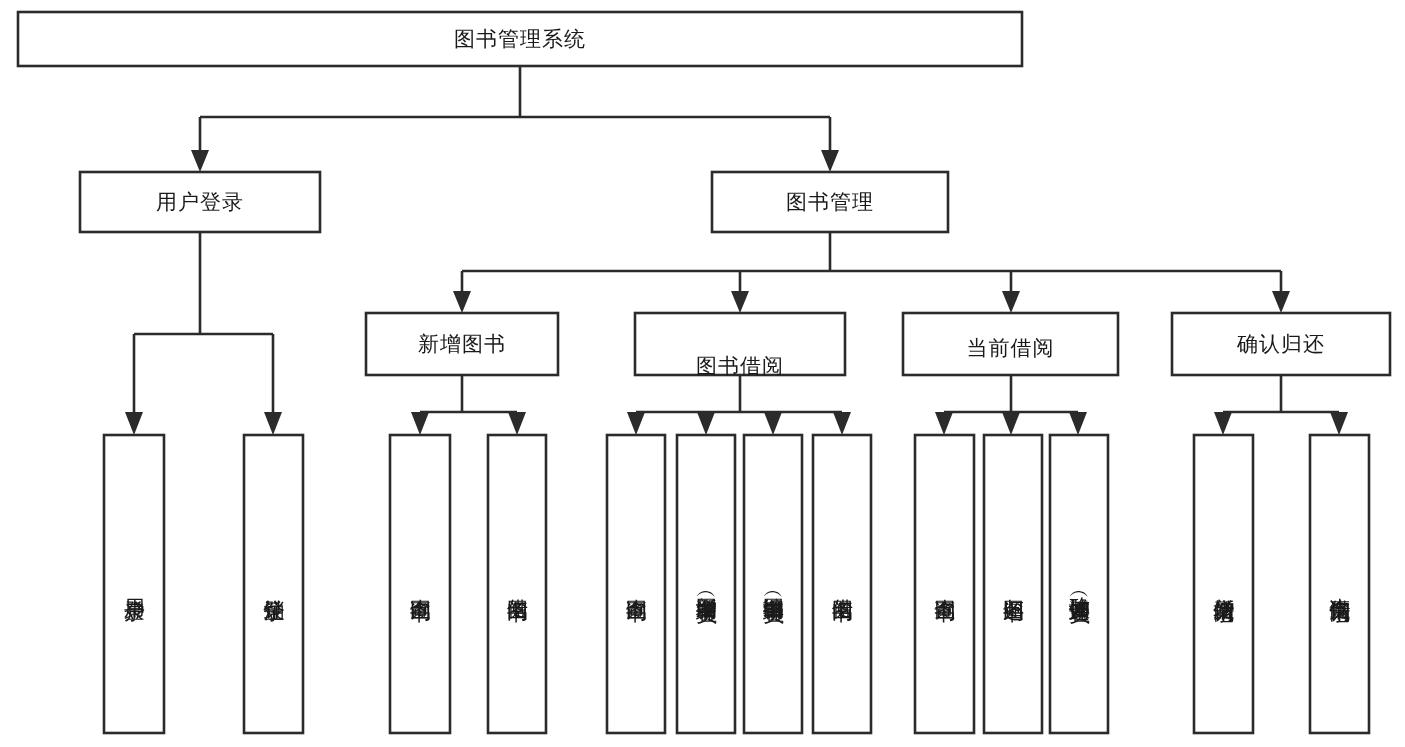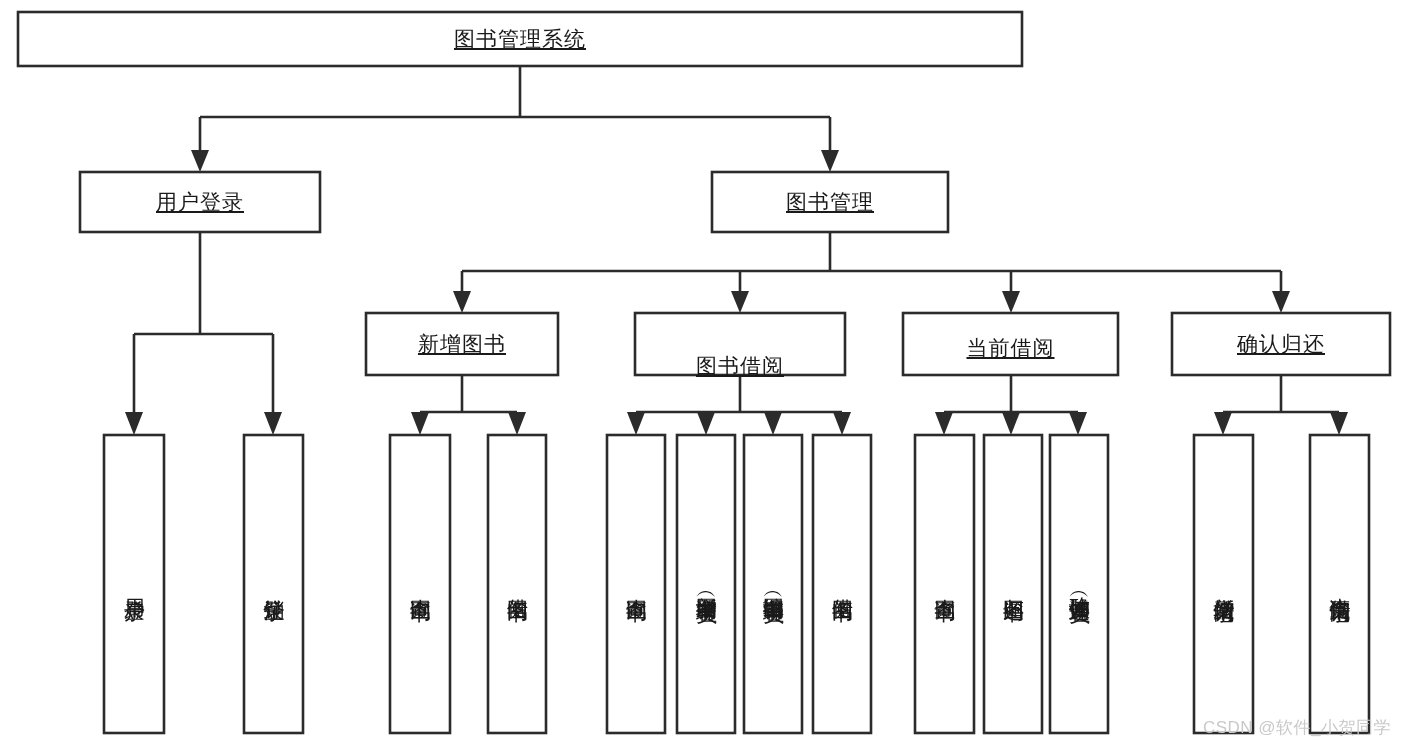--- a/index.html
+++ b/index.html
@@ -60,21 +60,20 @@
     position: absolute;
     display: flex;
     align-items: center;
     justify-content: center;
     font-family: "Liberation Sans", "DejaVu Sans", sans-serif;
     font-size: 21px;
     color: #1a1a1a;
     letter-spacing: 1px;
     white-space: nowrap;
     user-select: none;
-    text-decoration: underline;
   }
   #watermark {
     position: absolute;
     right: 14px;
     bottom: 8px;
     font-family: "Liberation Sans", "DejaVu Sans", sans-serif;
     font-size: 17px;
     color: #c9c9c9;
     letter-spacing: 0.5px;
     white-space: nowrap;
@@ -203,15 +202,14 @@
   <div class="vlabel" style="left:744px; top:435px; width:58px; height:298px;">编辑图书（管理员）</div>
   <div class="vlabel" style="left:813px; top:435px; width:58px; height:298px;">借阅图书</div>
 
   <div class="vlabel" style="left:915px; top:435px; width:59px; height:298px;">查询图书</div>
   <div class="vlabel" style="left:984px; top:435px; width:58px; height:298px;">归还图书</div>
   <div class="vlabel" style="left:1050px; top:435px; width:58px; height:298px;">确认归还（管理员）</div>
 
   <div class="vlabel" style="left:1194px; top:435px; width:59px; height:298px;">新增借阅记录</div>
   <div class="vlabel" style="left:1310px; top:435px; width:59px; height:298px;">查询借阅记录</div>
 
-  <div id="watermark">CSDN @软件_小贺同学</div>
 
 </div>
 
 </body></html>

